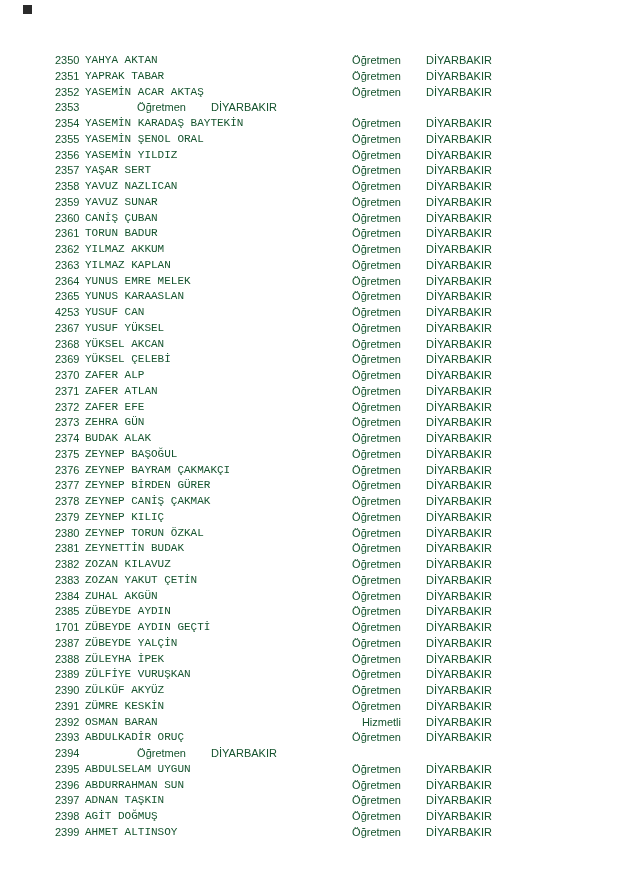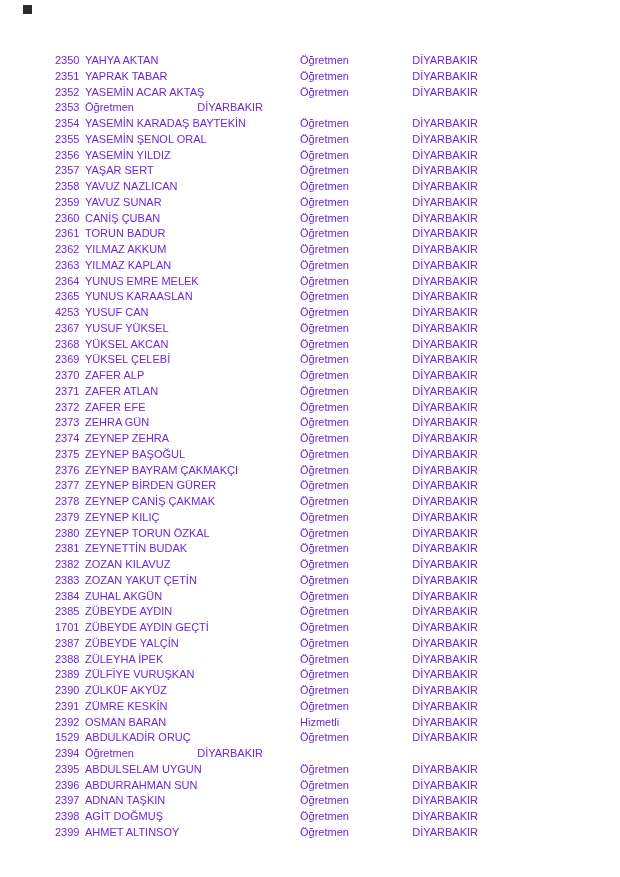--- a/index.html
+++ b/index.html
@@ -40,35 +40,37 @@
   }
   .cell-no {
     margin-left: 55px;
     width: 30px;
     text-align: left;
   }
   .cell-name {
     width: 215px;
     text-align: left;
     overflow: hidden;
+    font-family: Liberation Mono, monospace;
   }
   .cell-role {
     width: 65px;
-    text-align: left;
+    text-align: right;
+    margin-left: 36px;
   }
   .cell-city {
     margin-left: 3px;
     width: 110px;
-    text-align: right;
+    text-align: center;
   }
 </style>
 </head>
 <body>
 
-<div class="page" style="color: #6d28d9; background: rgb(255, 255, 255);">
+<div class="page" style="color: #14532d; background: rgb(255, 255, 255);">
   <div class="corner-mark" style="background: rgb(43, 43, 43);"></div>
   <div class="staff-list" id="staff-list">
   <div class="row">
     <span class="cell-no">2350</span>
     <span class="cell-name">YAHYA AKTAN</span>
     <span class="cell-role">Öğretmen</span>
     <span class="cell-city">DİYARBAKIR</span>
   </div>
 
   <div class="row">
@@ -226,21 +228,21 @@
 
   <div class="row">
     <span class="cell-no">2373</span>
     <span class="cell-name">ZEHRA GÜN</span>
     <span class="cell-role">Öğretmen</span>
     <span class="cell-city">DİYARBAKIR</span>
   </div>
 
   <div class="row">
     <span class="cell-no">2374</span>
-    <span class="cell-name">ZEYNEP ZEHRA</span>
+    <span class="cell-name">BUDAK ALAK</span>
     <span class="cell-role">Öğretmen</span>
     <span class="cell-city">DİYARBAKIR</span>
   </div>
 
   <div class="row">
     <span class="cell-no">2375</span>
     <span class="cell-name">ZEYNEP BAŞOĞUL</span>
     <span class="cell-role">Öğretmen</span>
     <span class="cell-city">DİYARBAKIR</span>
   </div>
@@ -358,21 +360,21 @@
   </div>
 
   <div class="row">
     <span class="cell-no">2392</span>
     <span class="cell-name">OSMAN BARAN</span>
     <span class="cell-role">Hizmetli</span>
     <span class="cell-city">DİYARBAKIR</span>
   </div>
 
   <div class="row">
-    <span class="cell-no">1529</span>
+    <span class="cell-no">2393</span>
     <span class="cell-name">ABDULKADİR ORUÇ</span>
     <span class="cell-role">Öğretmen</span>
     <span class="cell-city">DİYARBAKIR</span>
   </div>
 
   <div class="row">
     <span class="cell-no">2394</span>
     <span class="cell-role">Öğretmen</span>
     <span class="cell-city">DİYARBAKIR</span>
   </div>

